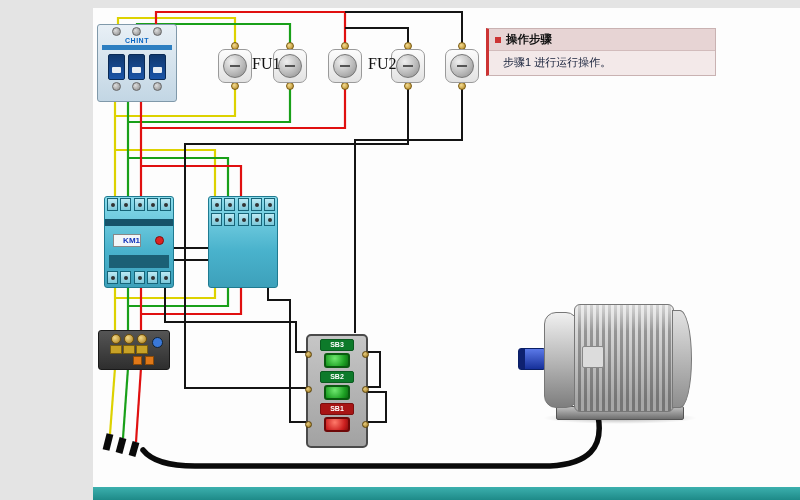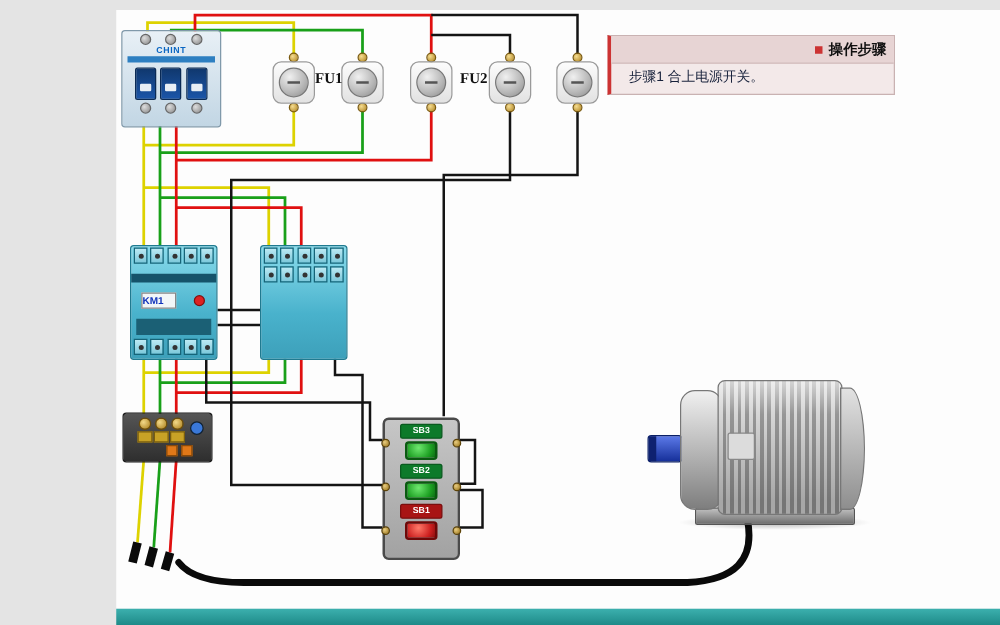--- a/index.html
+++ b/index.html
@@ -29,41 +29,41 @@
 
   
   .fuse{top:42px;width:34px;height:52px;}
   .fscrew{width:8px;height:8px;border-radius:50%;box-sizing:border-box;margin:0 auto;
     background:radial-gradient(circle at 35% 35%,#f5dc90,#b08420);border:1px solid #7a5a10;}
   .fuse-body{width:34px;height:34px;box-sizing:border-box;margin:-1px 0;position:relative;
     background:linear-gradient(180deg,#fcfcfc,#e2e2e2);border:1px solid #9a9a9a;border-radius:7px;}
   .fuse-cap{position:absolute;inset:4px;border-radius:50%;
     background:radial-gradient(circle at 35% 30%,#f0f0f0,#b6b6b6 60%,#8a8a8a);border:1px solid #777;}
   .fuse-cap::after{content:"";position:absolute;left:50%;top:50%;width:10px;height:2px;background:#555;transform:translate(-50%,-50%);}
-  .fu-label{position:absolute;z-index:3;font-family:"Liberation Serif",serif;font-weight:bold;font-size:12px;color:#111;}
+  .fu-label{position:absolute;z-index:3;font-family:"Liberation Serif",serif;font-weight:normal;font-size:16px;color:#111;}
 
   
   .instr{left:486px;top:28px;width:230px;background:#f3e9e9;border:1px solid #c9b2b2;
     border-left:3px solid #c33;padding:0 0 6px 0;font-size:11px;color:#16203a;}
-  .instr-title-row{background:#e7d4d4;padding:3px 6px;font-weight:bold;color:#101010;font-size:11.5px;border-bottom:1px solid #d2bcbc;text-align:right;}
+  .instr-title-row{background:#e7d4d4;padding:3px 6px;font-weight:bold;color:#101010;font-size:11.5px;border-bottom:1px solid #d2bcbc;}
   .instr-bullet{display:inline-block;width:6px;height:6px;background:#c33;margin-right:5px;}
   .instr-step{margin:4px 6px 0 14px;line-height:14px;}
 
   
   .contactor{top:196px;width:70px;height:92px;border-radius:3px;
     background:linear-gradient(180deg,#8adcec,#49b2cc 60%,#3da0ba);border:1px solid #1f7a90;}
   .ct-row{display:flex;justify-content:space-between;padding:1px 2px;}
   .tq{width:11px;height:13px;box-sizing:border-box;position:relative;
     background:linear-gradient(180deg,#bceaf4,#7cc8da);border:1px solid #166478;}
   .tq::after{content:"";position:absolute;left:3px;top:4px;width:4px;height:4px;border-radius:50%;background:#333;}
   .ct-mid{position:relative;height:58px;}
   .ct-mid::before{content:"";position:absolute;left:0;right:0;top:7px;height:7px;background:#15536a;}
   .ct-dark{position:absolute;left:4px;bottom:2px;right:4px;height:13px;background:#1b6075;}
   .ct-label{position:absolute;left:8px;top:22px;width:26px;height:11px;background:#f2f6f8;border:1px solid #888;
-    font-size:8px;font-weight:bold;color:#1133bb;text-align:left;line-height:11px;}
+    font-size:8px;font-weight:bold;color:#1133bb;text-align:right;line-height:11px;}
   .ct-dot{position:absolute;right:9px;top:24px;width:7px;height:7px;border-radius:50%;background:#d22;border:1px solid #801010;}
 
   
   .relay{left:98px;top:330px;width:72px;height:40px;border-radius:3px;
     background:linear-gradient(180deg,#555,#2e2e2e);border:1px solid #1a1a1a;}
   .rl-screw{position:absolute;top:3px;width:10px;height:10px;border-radius:50%;box-sizing:border-box;
     background:radial-gradient(circle at 35% 35%,#f2d888,#a87c18);border:1px solid #6e4e08;}
   .rl-block{position:absolute;top:14px;width:12px;height:9px;background:#c8a226;border:1px solid #7a5e0e;box-sizing:border-box;}
   .rl-orange{position:absolute;bottom:4px;width:7px;height:7px;background:#e07818;border:1px solid #8a4a08;}
   .rl-dial{position:absolute;right:6px;top:6px;width:9px;height:9px;border-radius:50%;background:#3a78d8;border:1px solid #112233;}
@@ -210,21 +210,21 @@
     </div>
   <div class="fscrew"></div>
 </div>
 <div class="fu-label" style="left:252px;top:55px">FU1</div>
 <div class="fu-label" style="left:368px;top:55px">FU2</div>
 
 <div class="comp instr">
   <div class="instr-title-row">
     <span class="instr-bullet"></span><span>操作步骤</span>
   </div>
-  <div class="instr-step">步骤1  合上电源开关。</div>
+  <div class="instr-step">步骤1  进行运行操作。</div>
 </div>
 
 <div class="comp contactor" style="left:104px">
   <div class="ct-row">
     <span class="tq"></span>
       <span class="tq"></span>
       <span class="tq"></span>
       <span class="tq"></span>
       <span class="tq"></span>
   </div>

